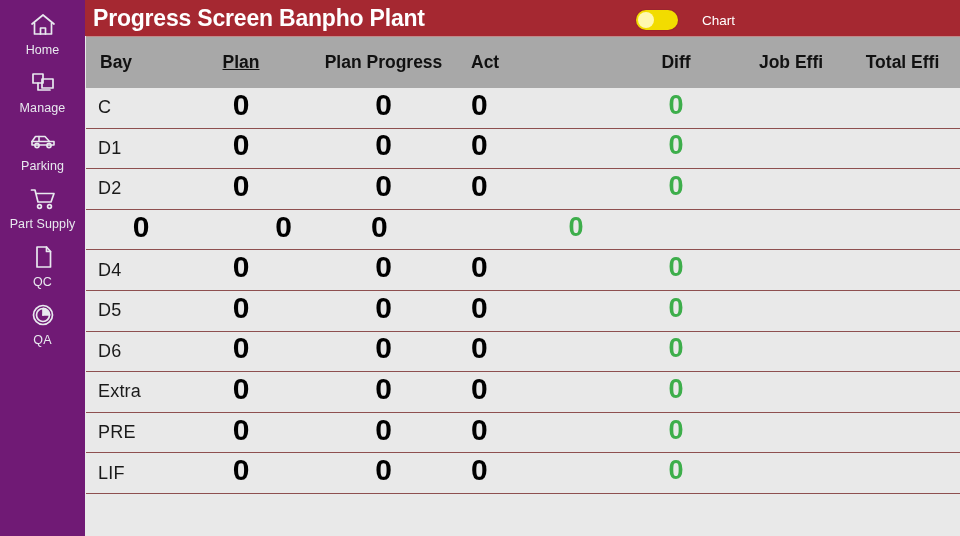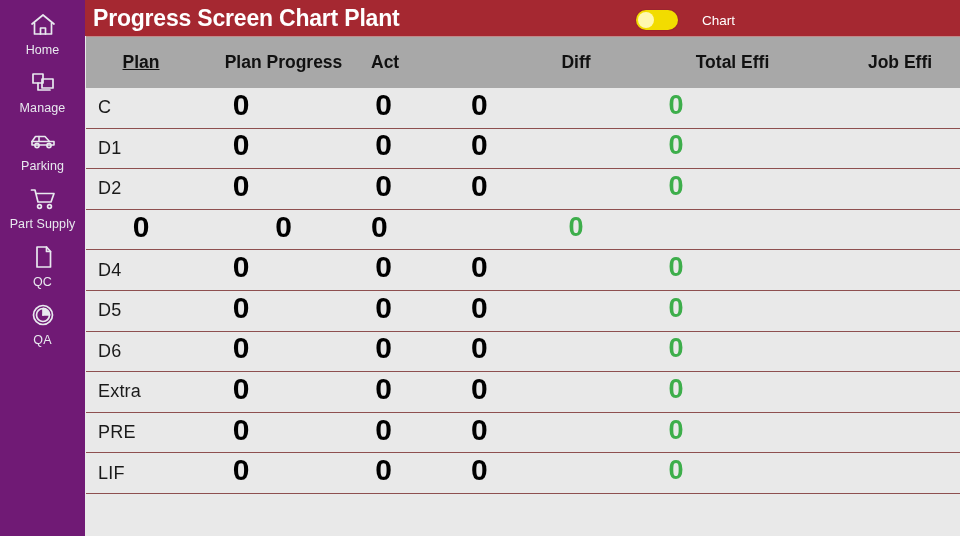--- a/index.html
+++ b/index.html
@@ -278,38 +278,39 @@
         </svg>
       </span>
       <span class="nav-label">QA</span>
     </div>
 
   </nav>
 
   <div id="main">
 
     <div id="titlebar">
-      <div id="app-title">Progress Screen Chart Plant</div>
+      <div id="app-title">Progress Screen Banpho Plant</div>
       <div id="toggle-group">
         <div id="chart-toggle">
           <span class="knob"></span>
         </div>
         <div id="toggle-label">Chart</div>
       </div>
     </div>
 
     <div id="table-wrap">
 
       <div id="thead" class="trow">
+        <div class="cell c-bay">Bay</div>
         <div class="cell c-plan">Plan</div>
         <div class="cell c-pprog">Plan Progress</div>
         <div class="cell c-act">Act</div>
         <div class="cell c-diff">Diff</div>
+        <div class="cell c-jeff">Job Effi</div>
         <div class="cell c-teff">Total Effi</div>
-        <div class="cell c-jeff">Job Effi</div>
       </div>
 
       <div id="tbody">
           <div class="trow tbody-row first">
             <div class="cell c-bay"><span class="bay-label">C</span></div>
             <div class="cell c-plan">
               <span class="num">0</span>
             </div>
             <div class="cell c-pprog">
               <span class="num">0</span>

